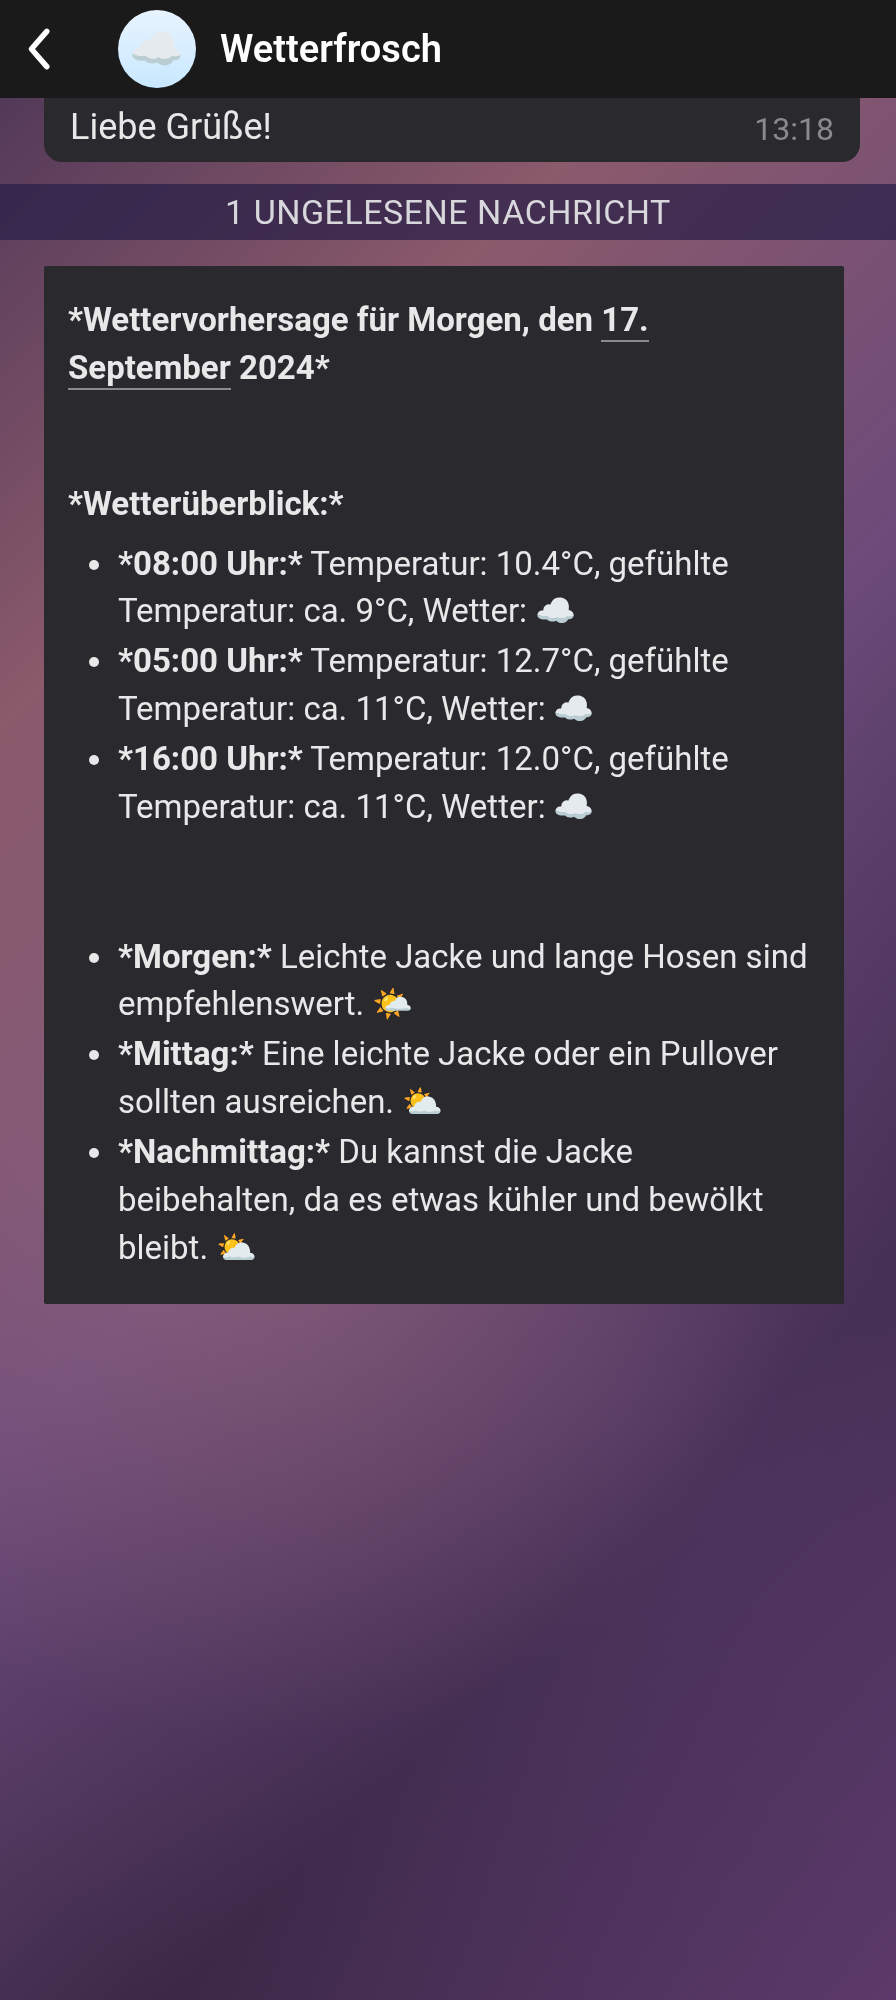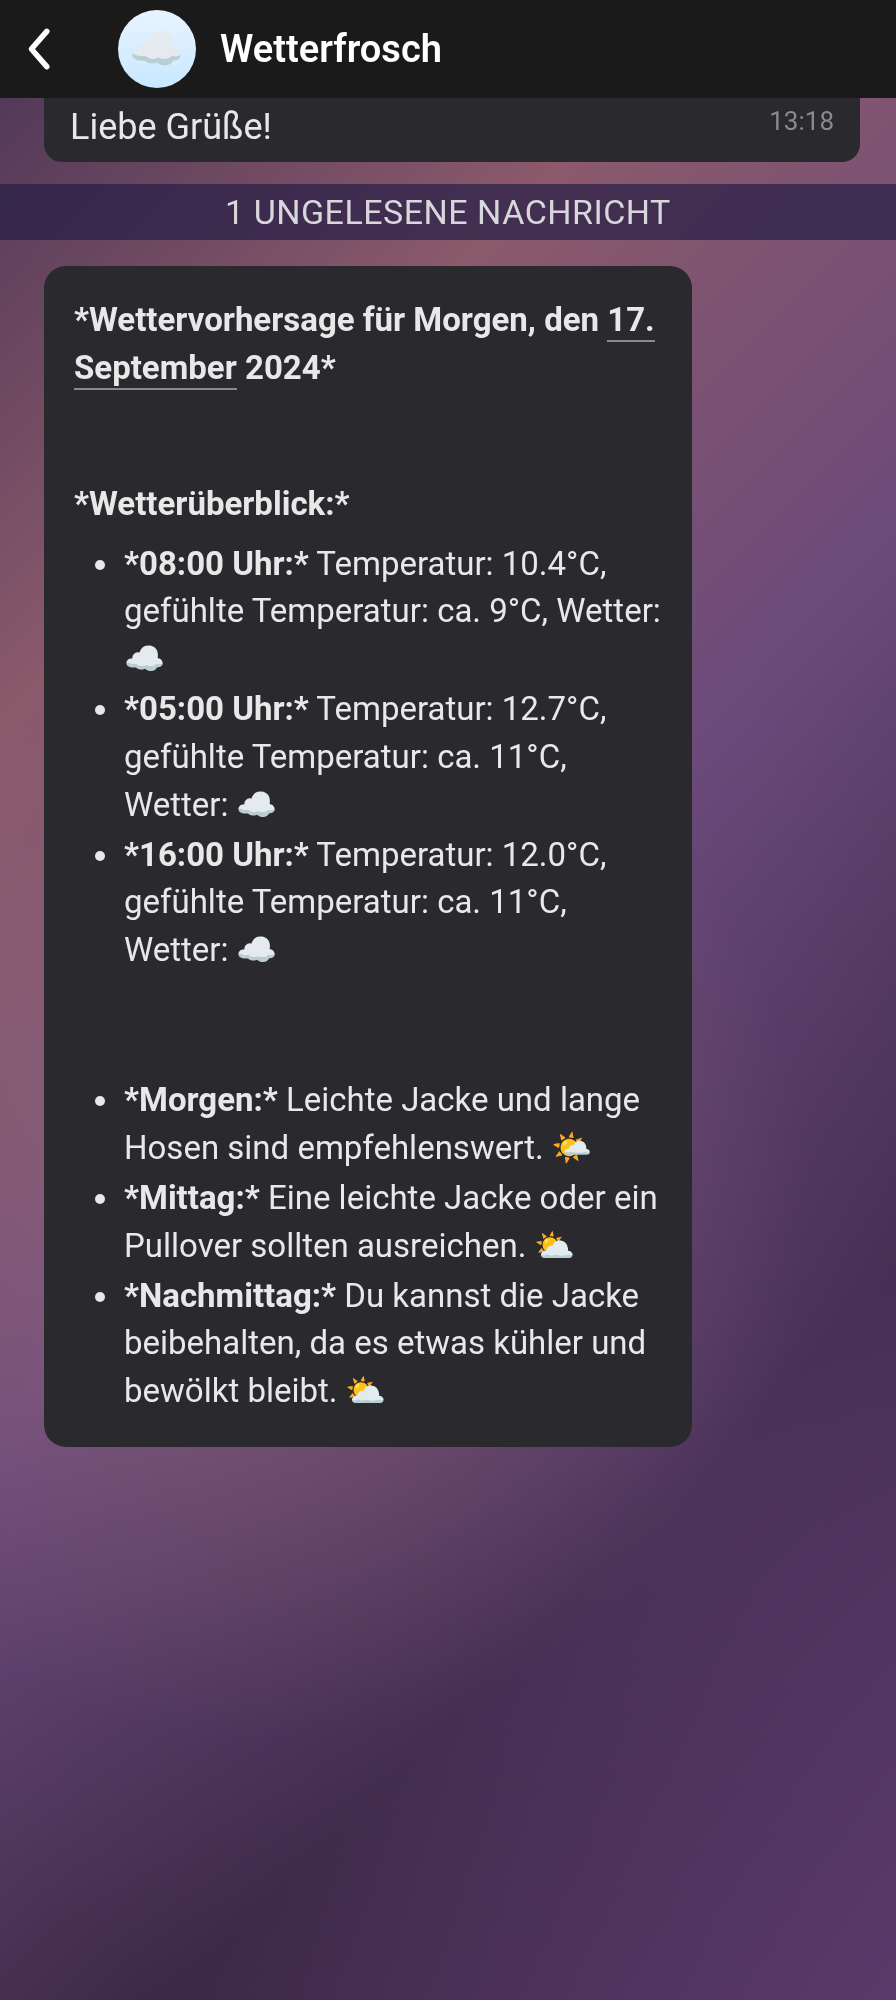--- a/index.html
+++ b/index.html
@@ -60,51 +60,51 @@
       z-index: 1;
       padding: 0;
     }
     .prev-bubble {
       margin: 0 44px 0 44px;
       background: #2a2a2e;
       border-radius: 0 0 18px 18px;
       padding: 8px 26px 14px 26px;
       display: flex;
       justify-content: space-between;
-      align-items: flex-start;
+      align-items: flex-end;
       width: 816px;
     }
     .prev-text {
       font-size: 36px;
       color: #e8e8e8;
       font-weight: 400;
     }
     .prev-time {
-      font-size: 26px;
+      font-size: 32px;
       color: #8a8a8e;
       padding-left: 20px;
     }
     .unread-bar {
       margin-top: 22px;
       height: 56px;
       background: rgba(40, 30, 70, 0.72);
       display: flex;
       align-items: center;
       justify-content: center;
       font-size: 34px;
       color: #d8d8dc;
       font-weight: 400;
       letter-spacing: 0.5px;
     }
     .msg-bubble {
       margin: 26px 44px 0 44px;
       background: #2a2a2e;
-      border-radius: 22px;
-      padding: 30px 30px 30px 30px;
-      width: 648px;
+      border-radius: 2px;
+      padding: 30px 30px 30px 24px;
+      width: 800px;
       color: #e8e8e8;
       font-size: 33px;
       line-height: 1.45;
     }
     .msg-bubble p { margin-bottom: 0; }
     .bold { font-weight: 700; }
     .date-underline {
       border-bottom: 2px solid #8a8a8e;
       padding-bottom: 1px;
     }

